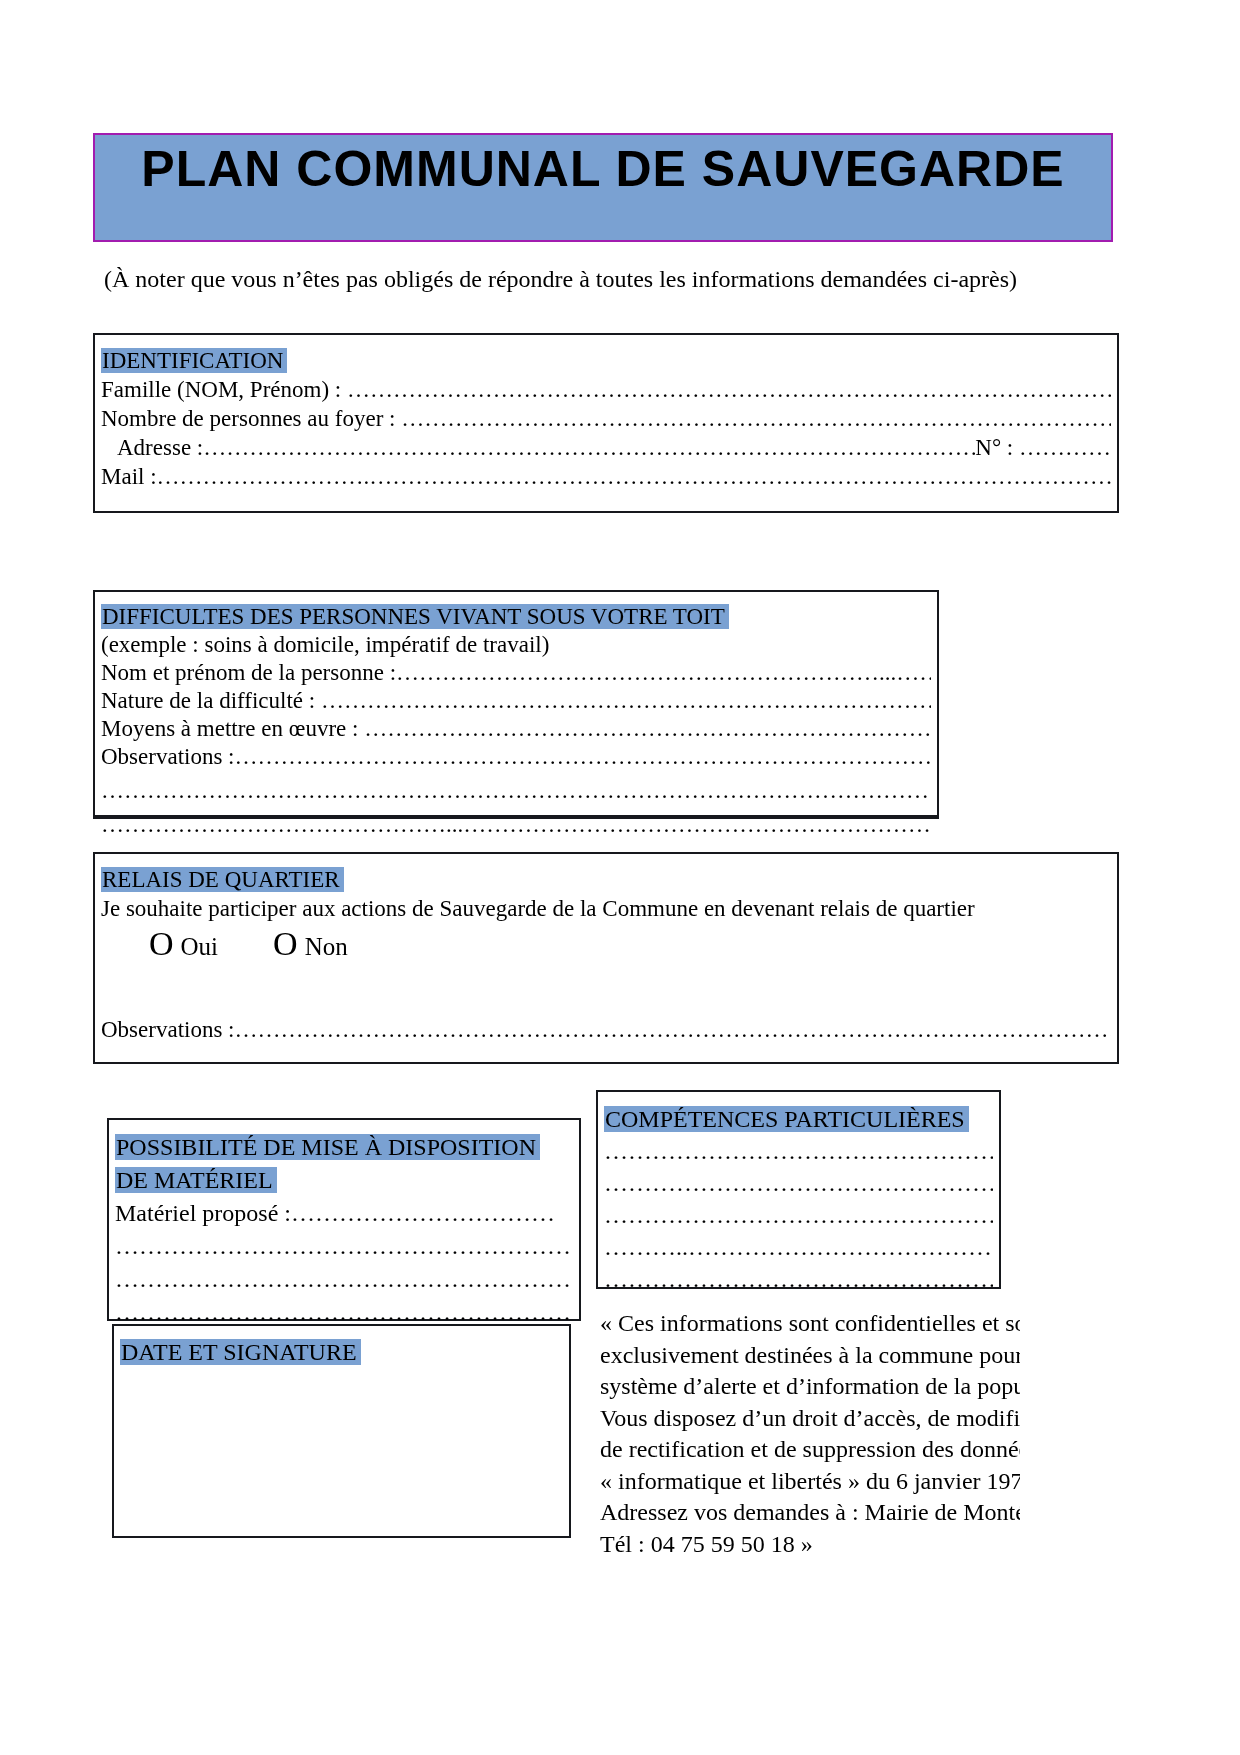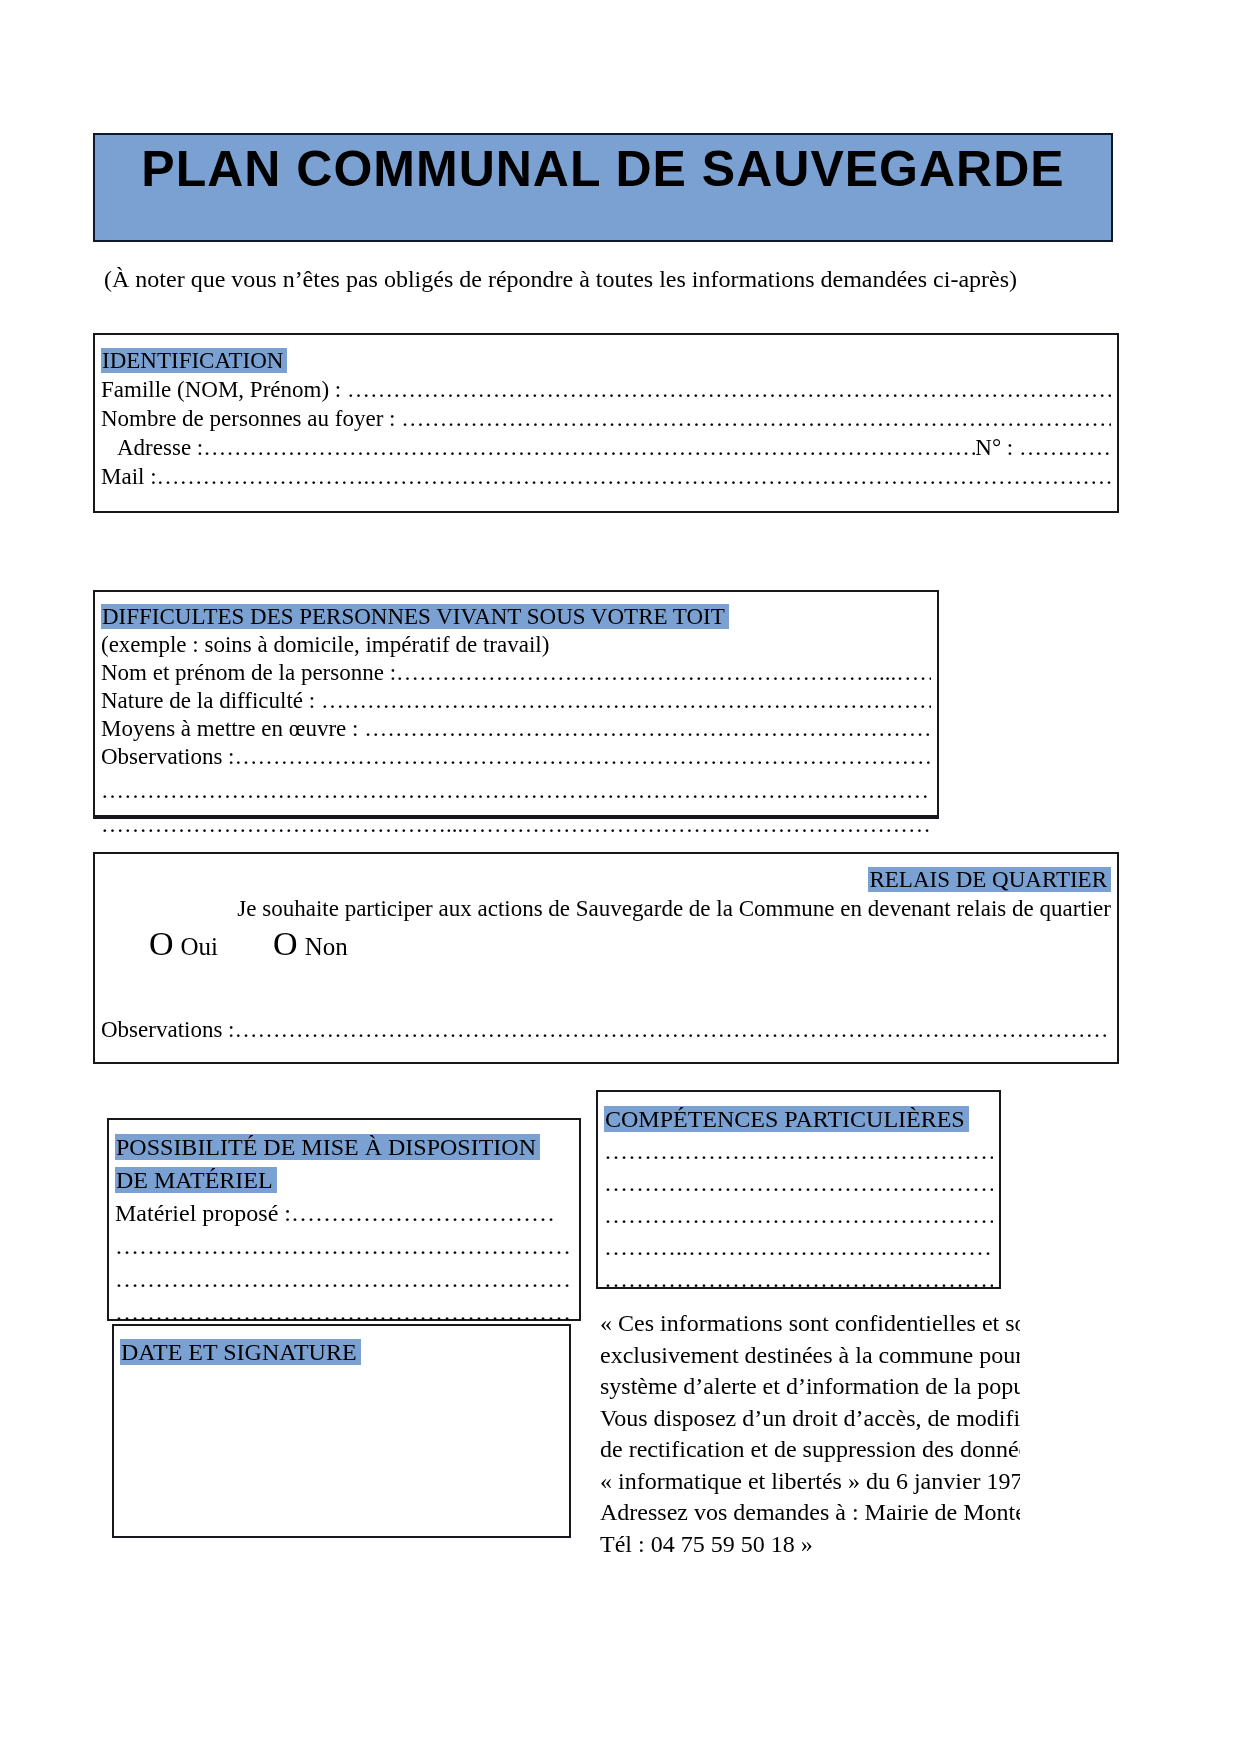--- a/index.html
+++ b/index.html
@@ -3,21 +3,21 @@
 <meta charset="utf-8">
 <style>
   html,body{margin:0;padding:0;background:#ffffff;}
   .page{
     position:relative;width:1240px;height:1755px;background:#ffffff;
     font-family:"Liberation Serif",serif;color:#000;overflow:hidden;
   }
   
   .header-banner{
     position:absolute;left:93px;top:133px;width:1020px;height:109px;
-    background:#7aa1d2;border:2px solid #0f172a;text-align:center;box-sizing:border-box;
+    background:#7aa1d2;border:2px solid #a21caf;text-align:center;box-sizing:border-box;
   }
   .title{
     font-family:"Liberation Sans",sans-serif;font-weight:bold;font-size:50px;
     letter-spacing:1px;margin-top:8px;line-height:52px;
   }
   .subtitle{
     font-family:"Liberation Sans",sans-serif;font-weight:bold;font-size:26px;
     color:#ff0000;margin-top:3px;
   }
   
@@ -28,21 +28,21 @@
     padding:11px 6px;font-size:23px;line-height:29px;background:#fff;
   }
   .hl{background:#7aa1d2;padding:0 4px 0 1px;}
   .line{white-space:nowrap;overflow:hidden;}
   .flexline{display:flex;white-space:nowrap;overflow:hidden;margin-left:16px;}
   .fill{flex:1 1 auto;overflow:hidden;}
   .tail{flex:0 0 auto;}
   #id-box{left:93px;top:333px;width:1026px;height:180px;}
   #id-box .telcol{flex:0 0 463px;overflow:hidden;}
   #diff-box{left:93px;top:590px;width:846px;height:229px;line-height:28px;border-bottom-width:4px;}
-  #relais-box{left:93px;top:852px;width:1026px;height:212px;text-align:right;}
+  #relais-box{left:93px;top:852px;width:1026px;height:212px;}
   .radio-row{display:flex;gap:55px;margin:4px 0 0 48px;align-items:baseline;height:44px;}
   .radio-option{display:inline-flex;align-items:baseline;cursor:pointer;}
   .radio-glyph{font-size:34px;margin-right:7px;line-height:34px;}
   .radio-label{font-size:25px;}
   .relais-obs{margin-top:44px;}
   #mat-box{left:107px;top:1090px;width:474px;height:203px;font-size:24px;line-height:33px;margin-top:28px;}
   #comp-box{left:596px;top:1090px;width:405px;height:199px;font-size:24px;line-height:32px;}
   #date-box{left:112px;top:1324px;width:459px;height:214px;font-size:24px;line-height:30px;border-width:2px;}
   .sig-area{width:100%;height:160px;}
   

